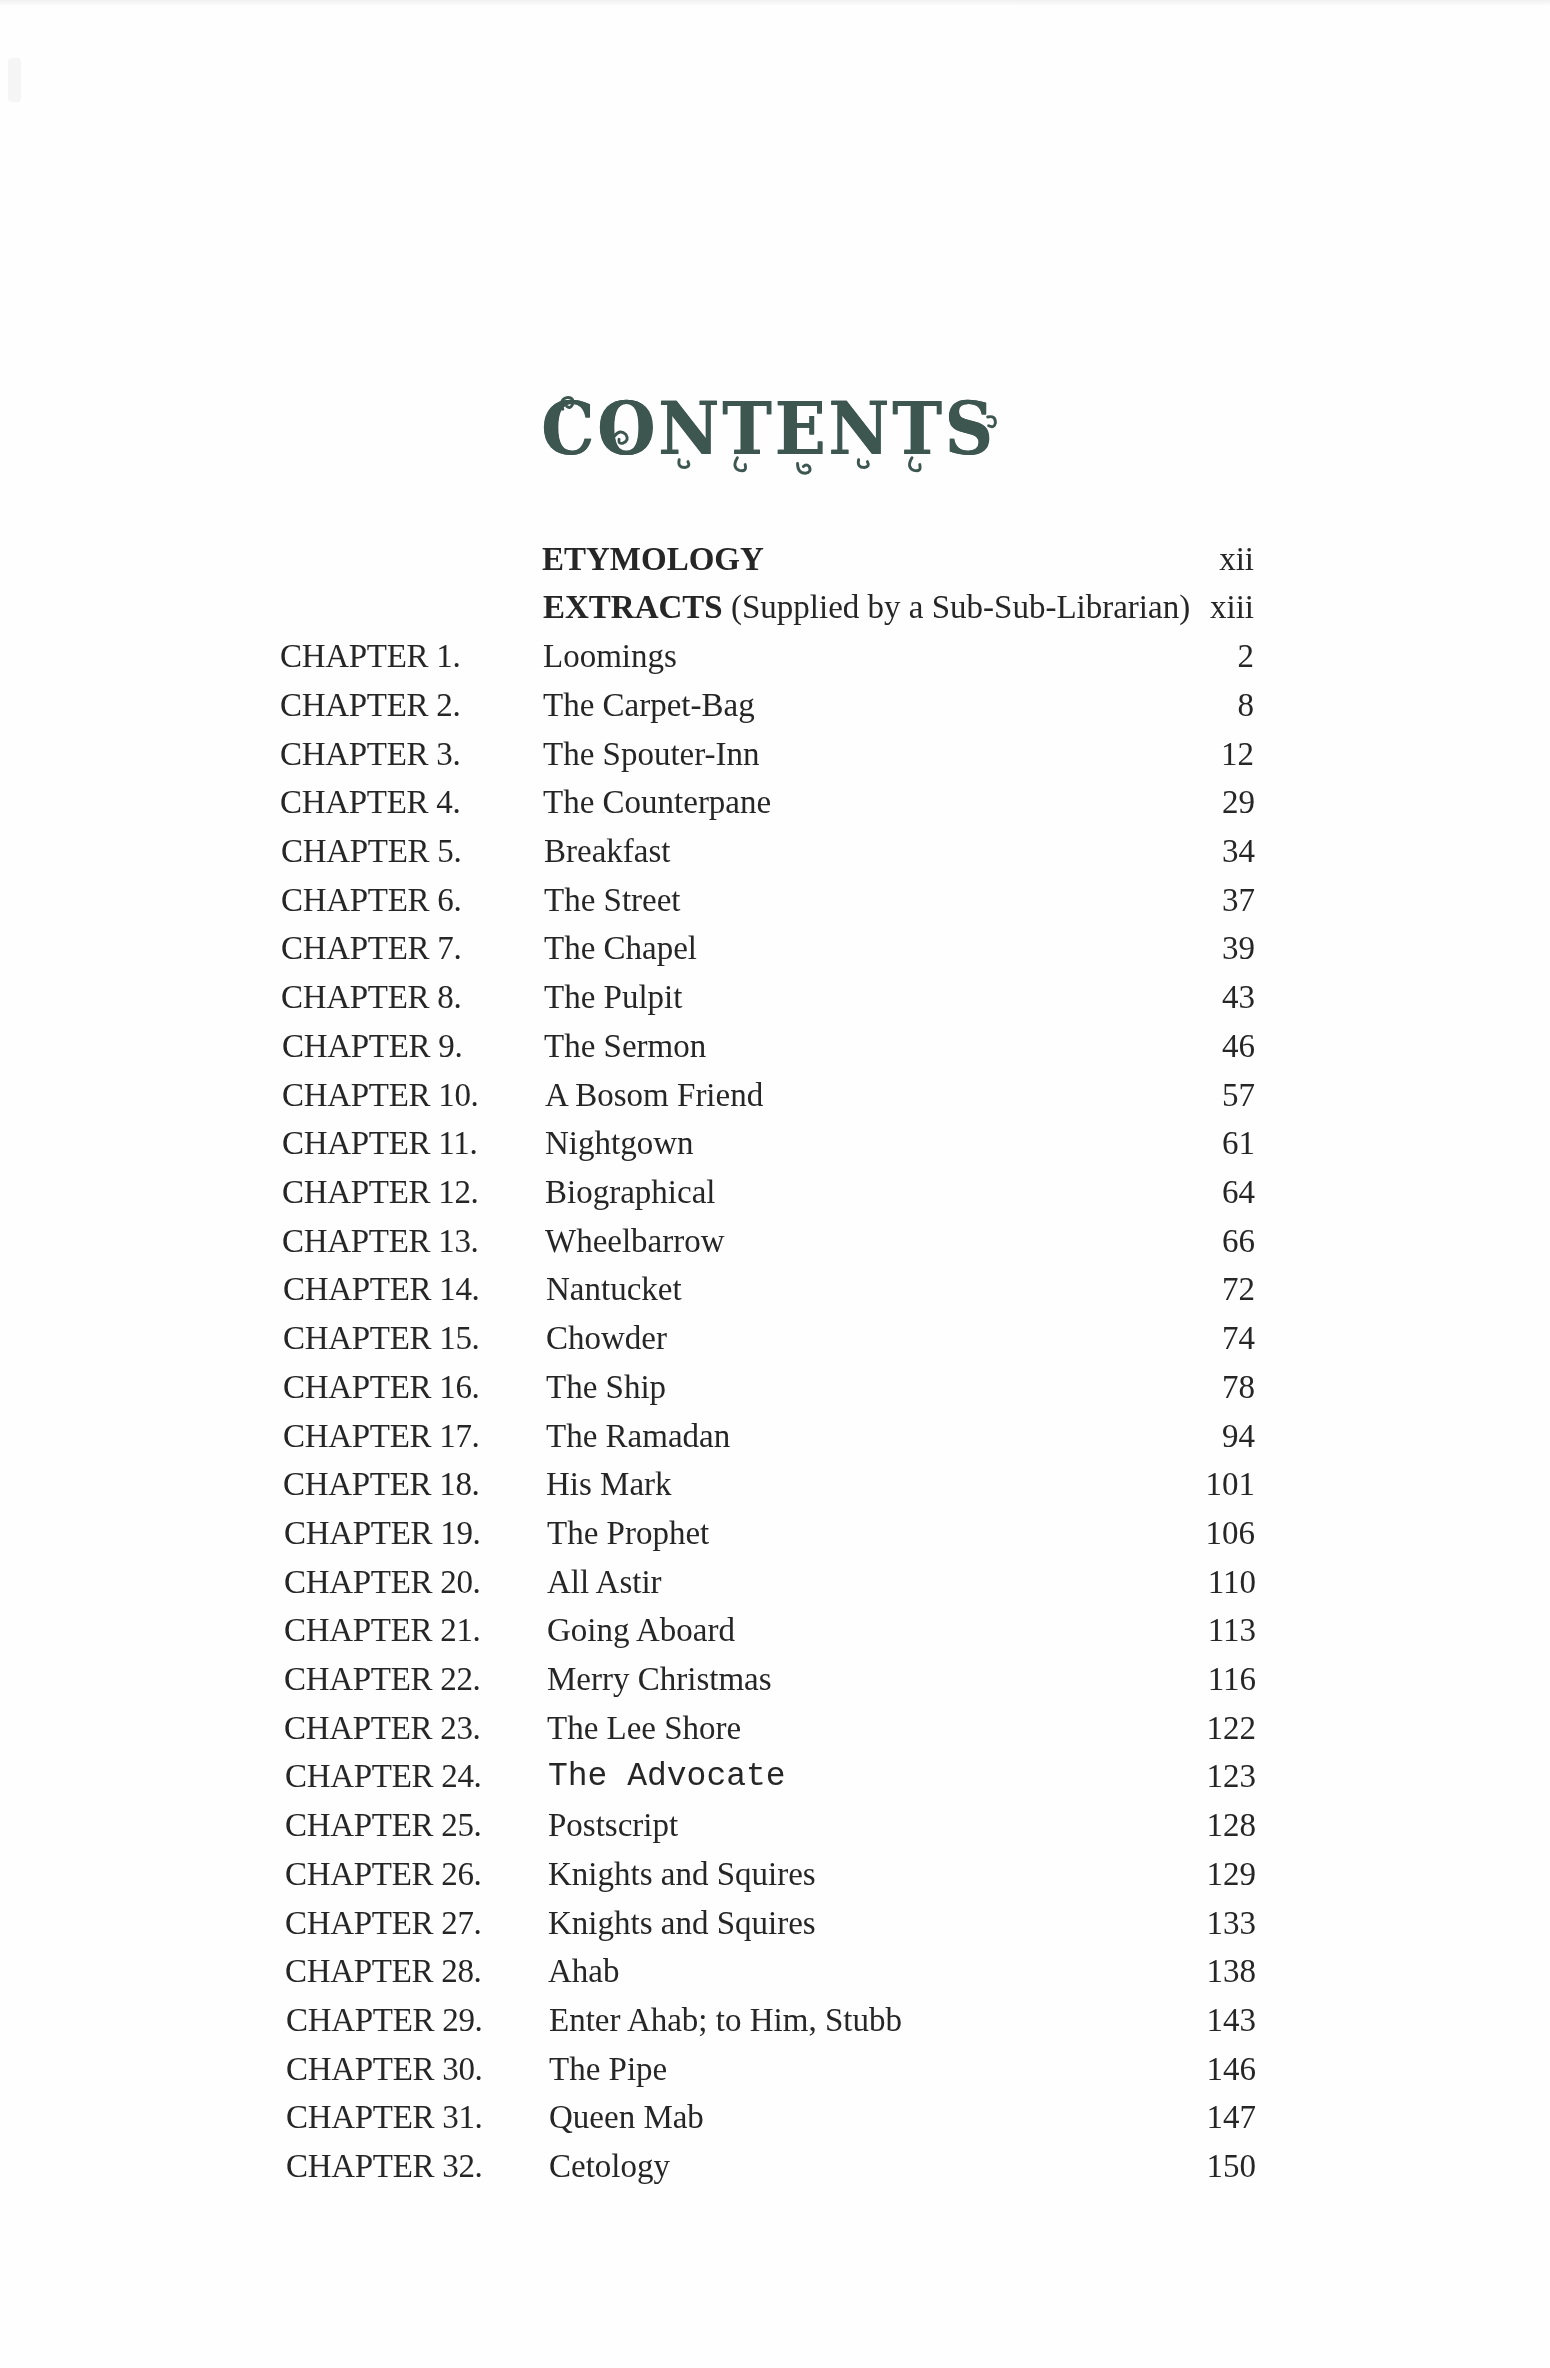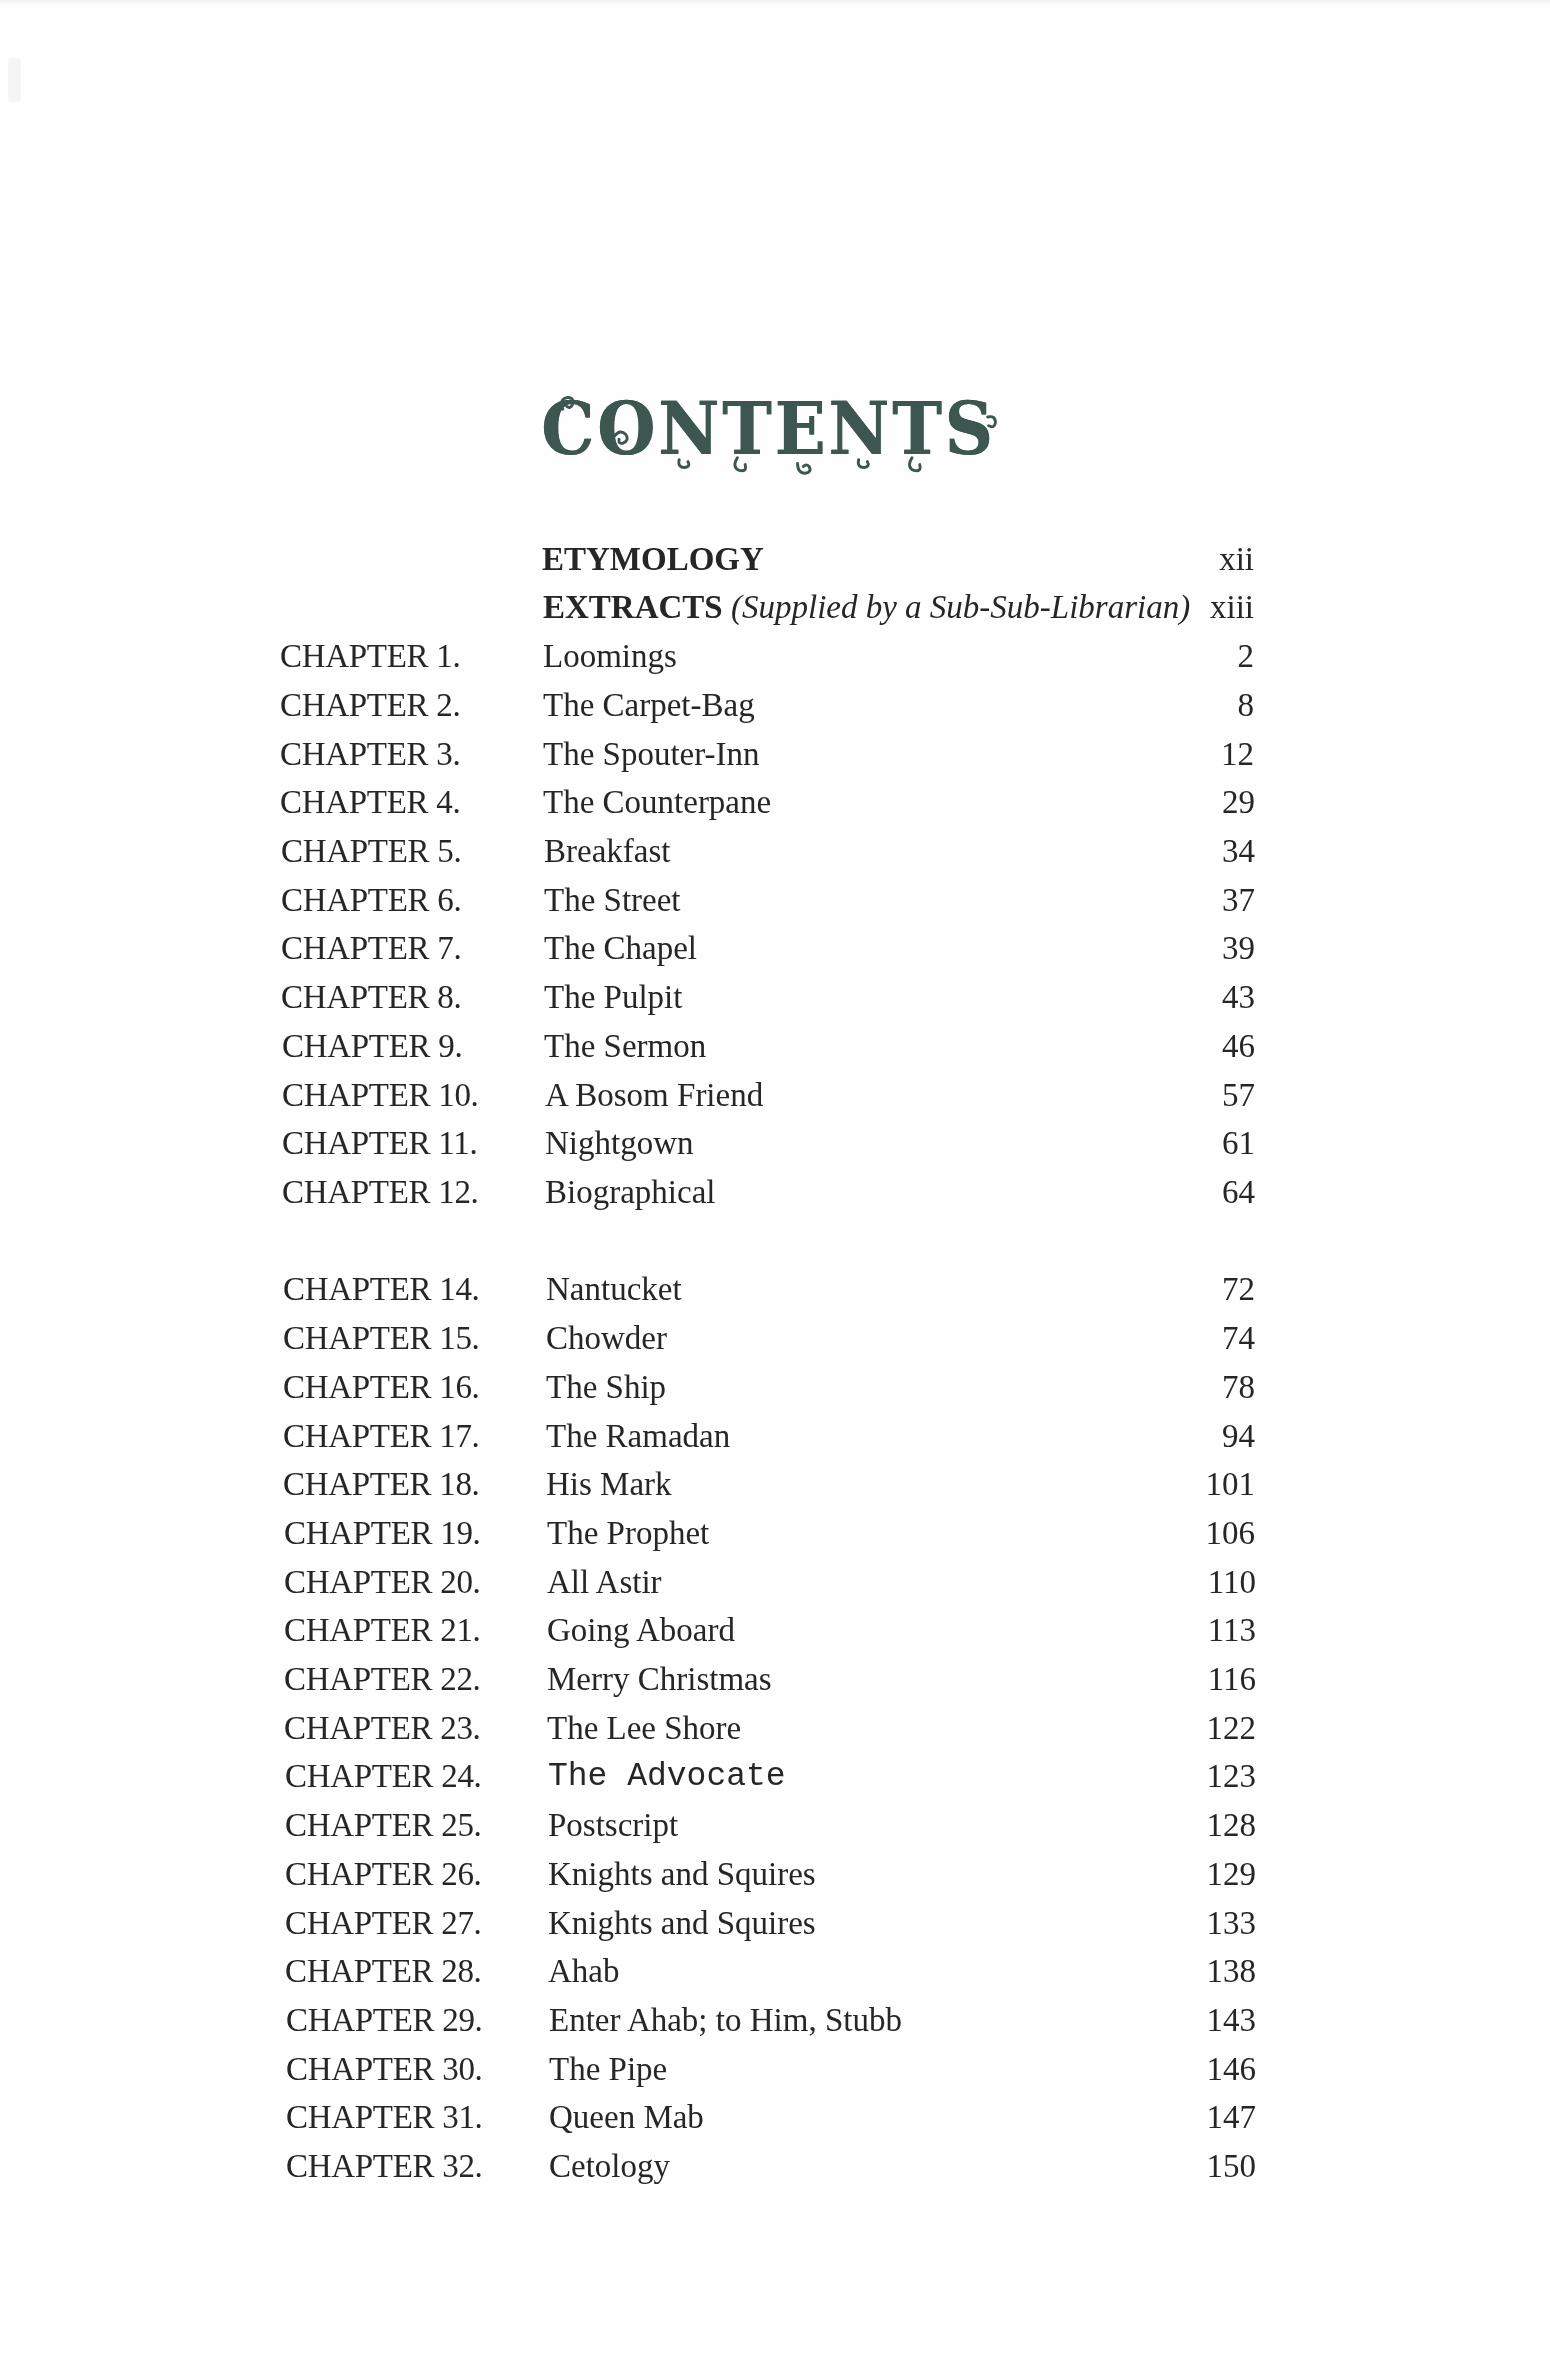--- a/index.html
+++ b/index.html
@@ -96,21 +96,20 @@
   .toc-page {
     position: absolute;
     top: 0;
     text-align: right;
     width: 116px;
   }
   .bold {
     font-weight: bold;
   }
   .subtitle {
-    font-style: italic;
     font-weight: normal;
   }
 </style>
 </head>
 <body>
 
 <div class="page">
   <div class="scan-edge"></div>
   <div class="scan-mark"></div>
 
@@ -196,20 +195,25 @@
       <div class="toc-row" style="top: 1119px; left: 0px; width: 1551px;">
         <span class="toc-label" style="left: 282px;">CHAPTER 11.</span>
         <span class="toc-title" style="left: 545px;">Nightgown</span>
         <span class="toc-page" style="left: 1139px;">61</span>
       </div>
       <div class="toc-row" style="top: 1168px; left: 0px; width: 1551px;">
         <span class="toc-label" style="left: 282px;">CHAPTER 12.</span>
         <span class="toc-title" style="left: 545px;">Biographical</span>
         <span class="toc-page" style="left: 1139px;">64</span>
       </div>
+      <div class="toc-row" style="top: 1217px; left: 0px; width: 1551px;">
+        <span class="toc-label" style="left: 282px;">CHAPTER 13.</span>
+        <span class="toc-title" style="left: 545px;">Wheelbarrow</span>
+        <span class="toc-page" style="left: 1139px;">66</span>
+      </div>
       <div class="toc-row" style="top: 1265px; left: 0px; width: 1551px;">
         <span class="toc-label" style="left: 283px;">CHAPTER 14.</span>
         <span class="toc-title" style="left: 546px;">Nantucket</span>
         <span class="toc-page" style="left: 1139px;">72</span>
       </div>
       <div class="toc-row" style="top: 1314px; left: 0px; width: 1295px;">
         <span class="toc-label" style="left: 283px;">CHAPTER 15.</span>
         <span class="toc-title" style="left: 546px;">Chowder</span>
         <span class="toc-page" style="left: 1139px;">74</span>
       </div>

